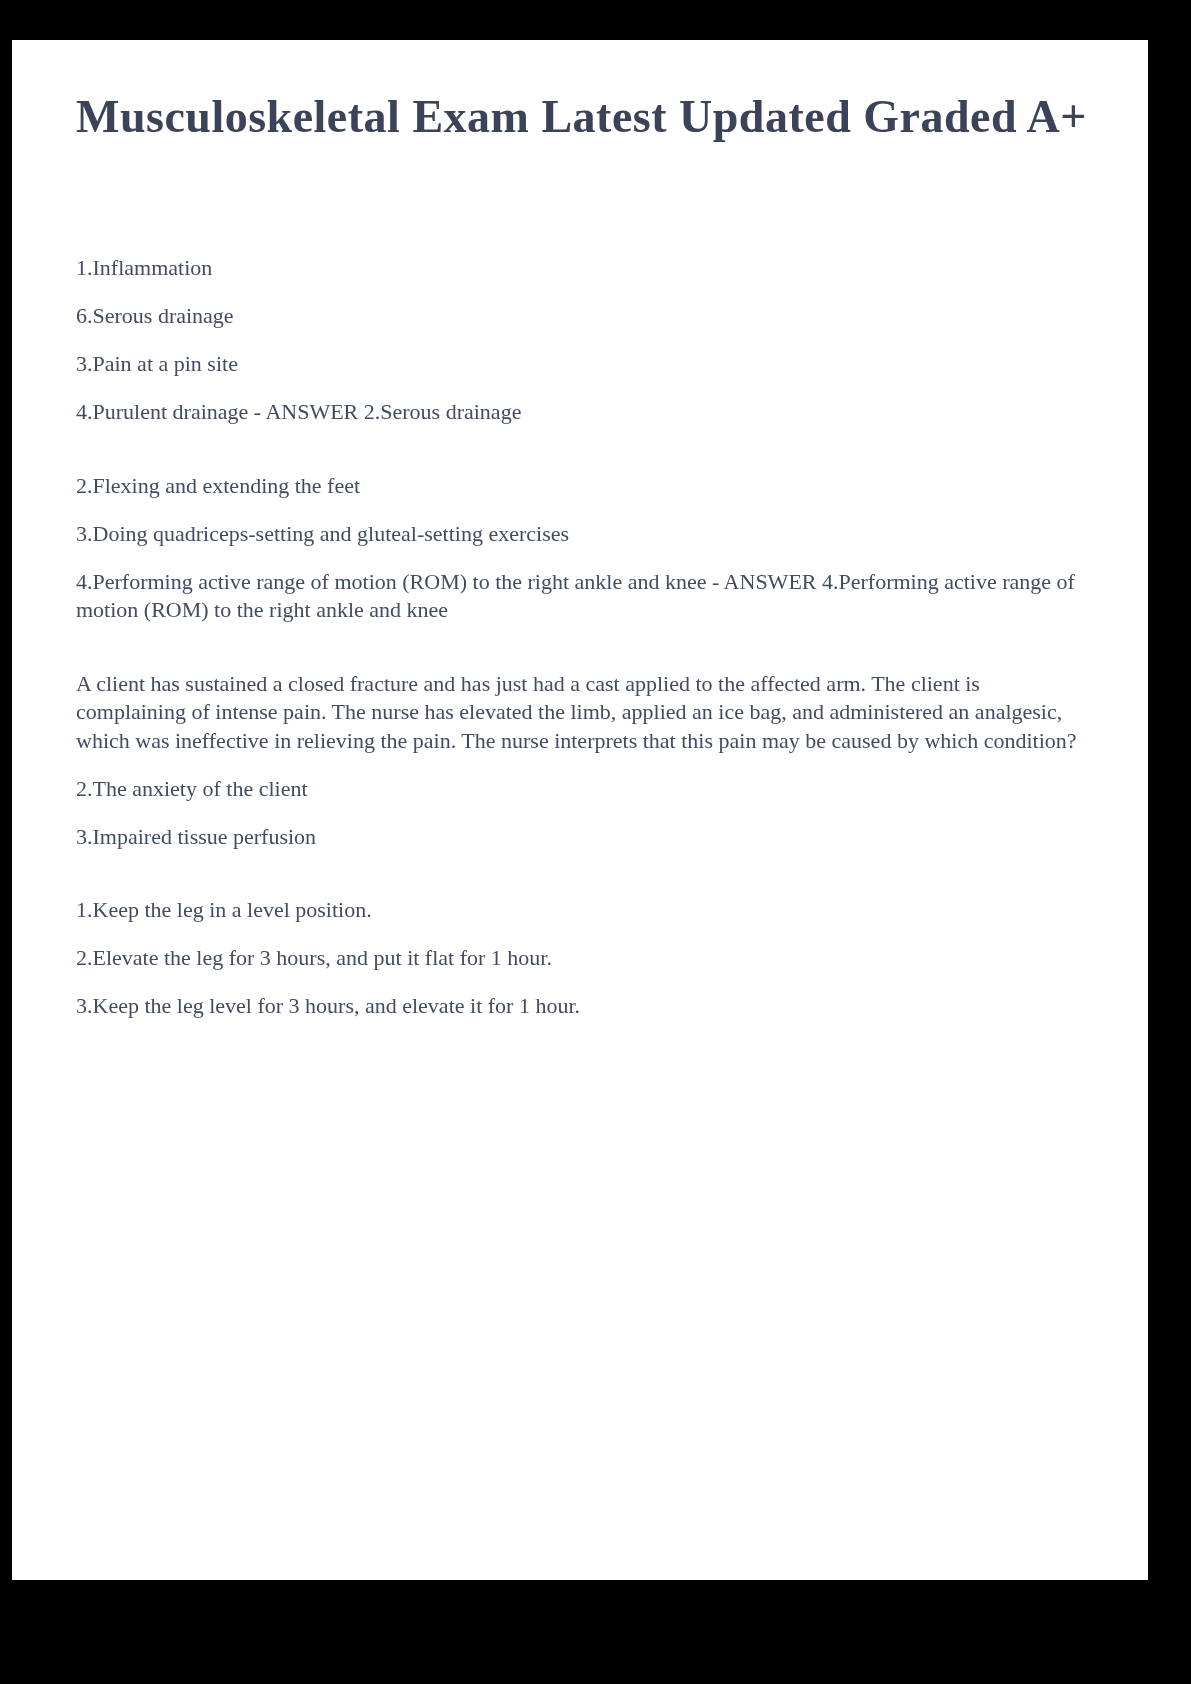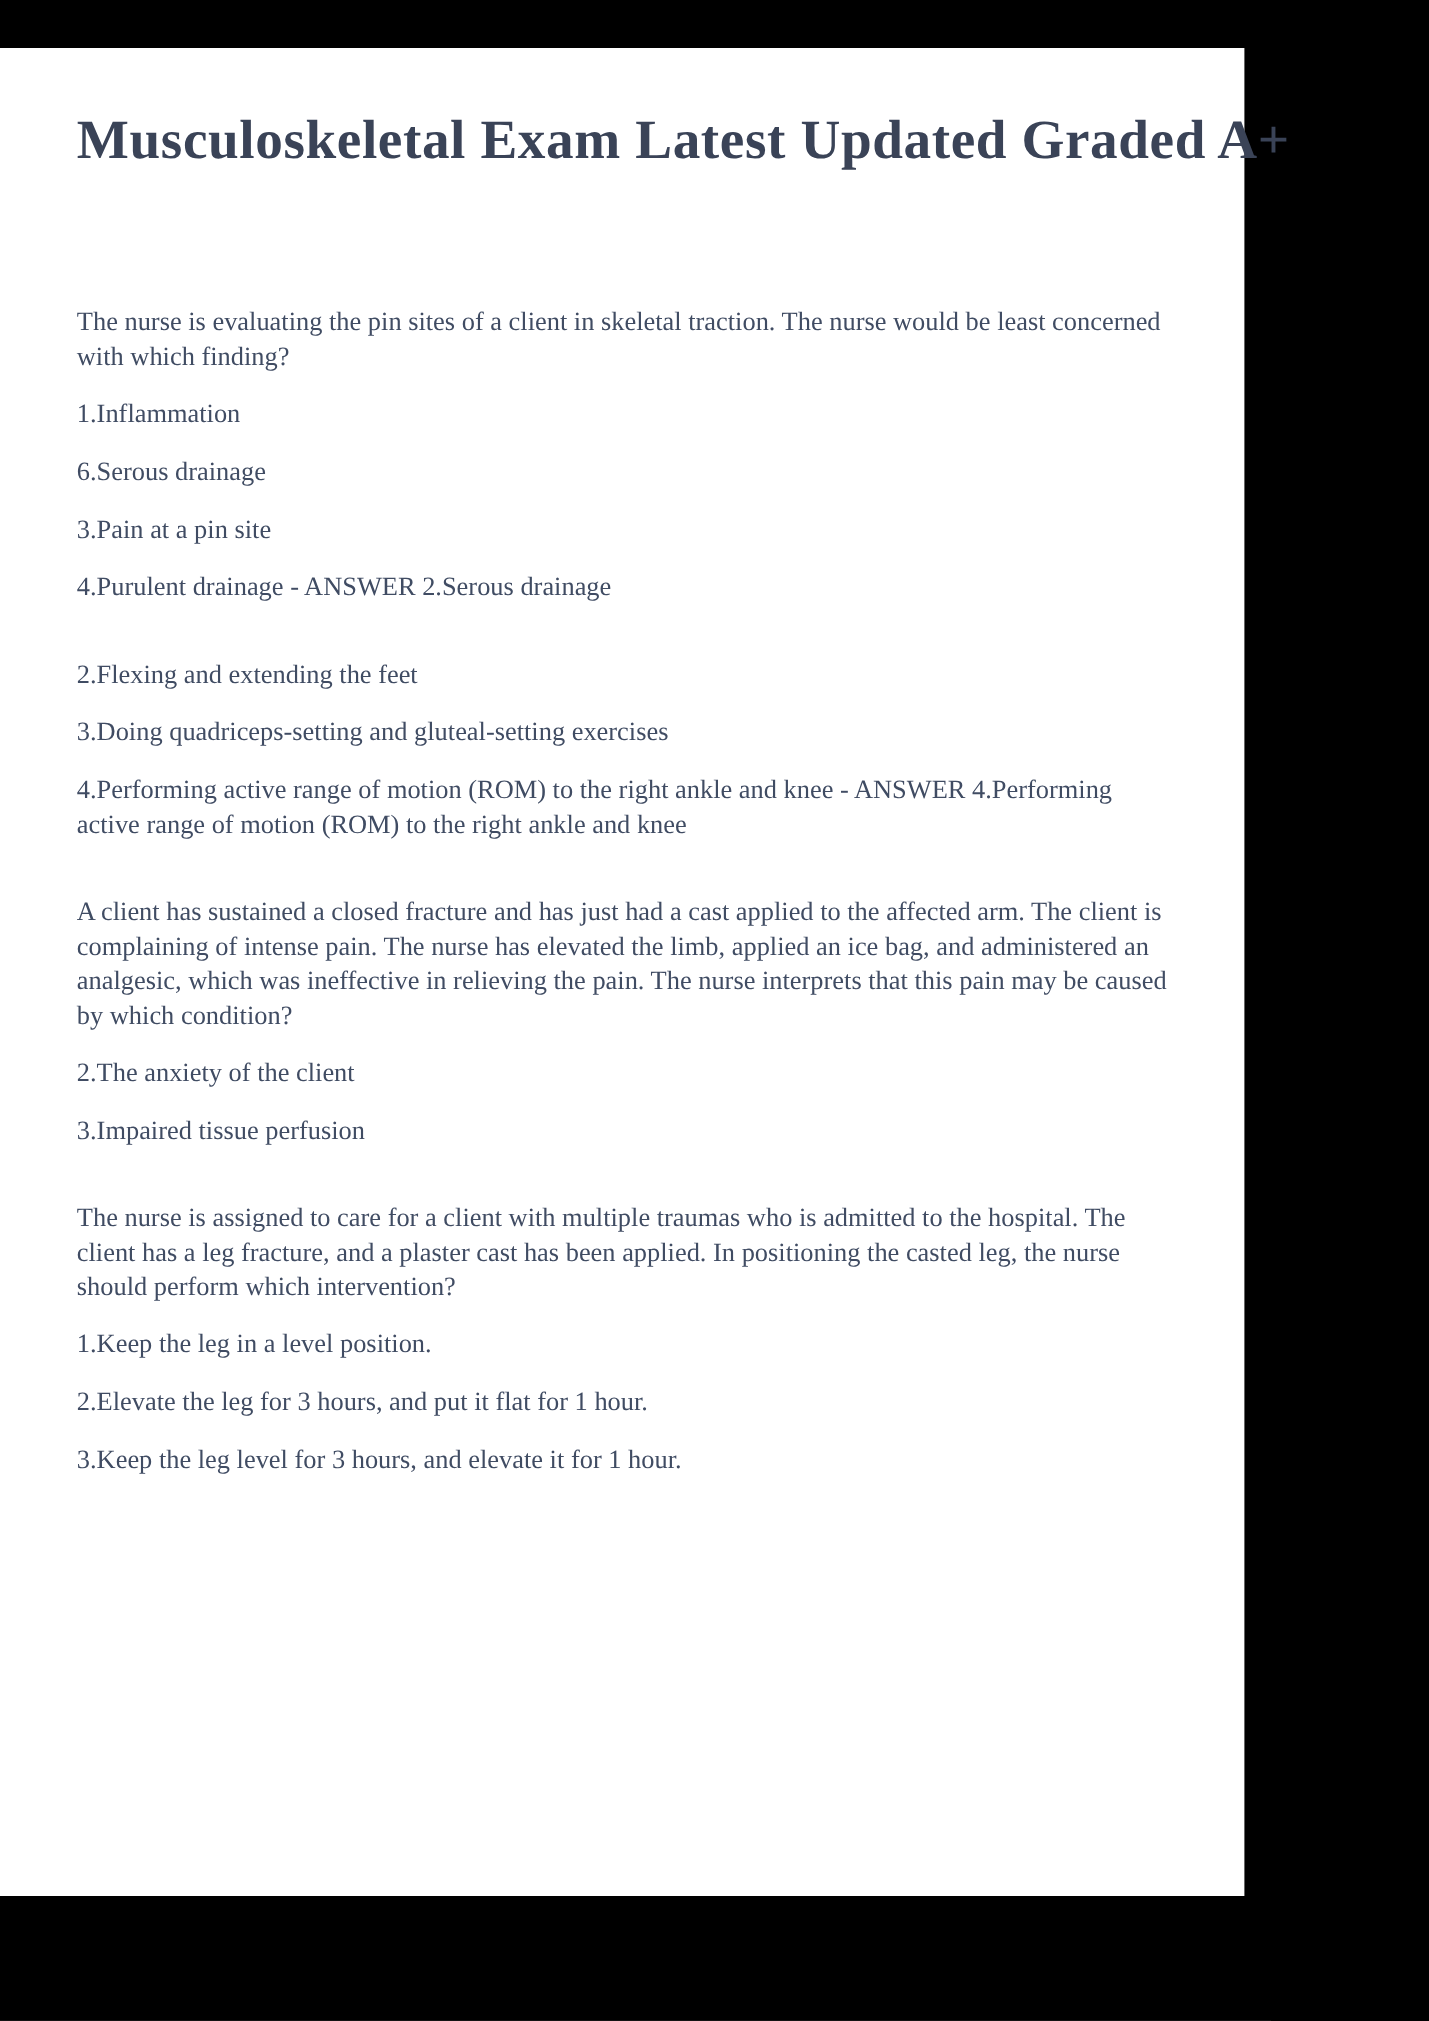--- a/index.html
+++ b/index.html
@@ -12,22 +12,22 @@
     font-family: "Liberation Serif", "DejaVu Serif", serif;
   }
   .viewer {
     width: 1191px;
     height: 1684px;
     background: var(--viewer-bg, #000);
   }
   .page {
     position: absolute;
     top: 40px;
-    left: 0;
-    width: 1037px;
+    left: 12px;
+    width: 1136px;
     height: 1540px;
     background: var(--page-bg, #fff);
     padding: 49px 64px 0 64px;
   }
   h1.doc-title {
     font-size: 46px;
     line-height: 55px;
     font-weight: bold;
     color: var(--title-color, #3a4357);
     margin-bottom: 110px;
@@ -44,40 +44,38 @@
 </style>
 </head>
 <body>
 
 <div class="viewer">
   <div class="page">
 
     <h1 class="doc-title">Musculoskeletal Exam Latest Updated Graded A+</h1>
 
     <section class="question-block">
-      <p>The nurse is evaluating the pin sites of a client in skeletal traction. The nurse would be least concerned with which finding?</p>
       <p>1.Inflammation</p>
       <p>6.Serous drainage</p>
       <p>3.Pain at a pin site</p>
       <p>4.Purulent drainage - ANSWER 2.Serous drainage</p>
     </section>
 
     <section class="question-block">
       <p>2.Flexing and extending the feet</p>
       <p>3.Doing quadriceps-setting and gluteal-setting exercises</p>
       <p>4.Performing active range of motion (ROM) to the right ankle and knee - ANSWER 4.Performing active range of motion (ROM) to the right ankle and knee</p>
     </section>
 
     <section class="question-block">
       <p>A client has sustained a closed fracture and has just had a cast applied to the affected arm. The client is complaining of intense pain. The nurse has elevated the limb, applied an ice bag, and administered an analgesic, which was ineffective in relieving the pain. The nurse interprets that this pain may be caused by which condition?</p>
       <p>2.The anxiety of the client</p>
       <p>3.Impaired tissue perfusion</p>
     </section>
 
     <section class="question-block">
-      <p>The nurse is assigned to care for a client with multiple traumas who is admitted to the hospital. The client has a leg fracture, and a plaster cast has been applied. In positioning the casted leg, the nurse should perform which intervention?</p>
       <p>1.Keep the leg in a level position.</p>
       <p>2.Elevate the leg for 3 hours, and put it flat for 1 hour.</p>
       <p>3.Keep the leg level for 3 hours, and elevate it for 1 hour.</p>
     </section>
 
   </div>
 </div>
 
 </body></html>

